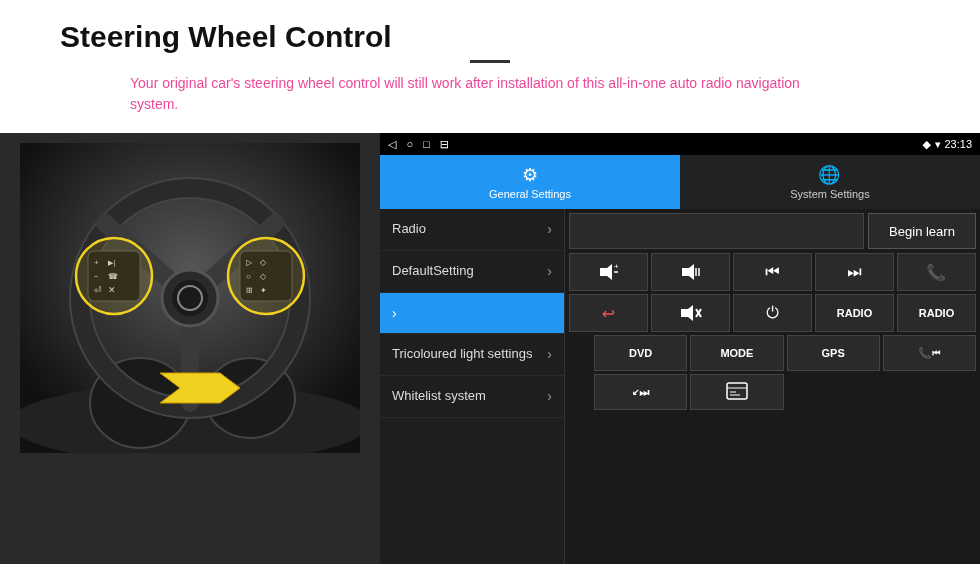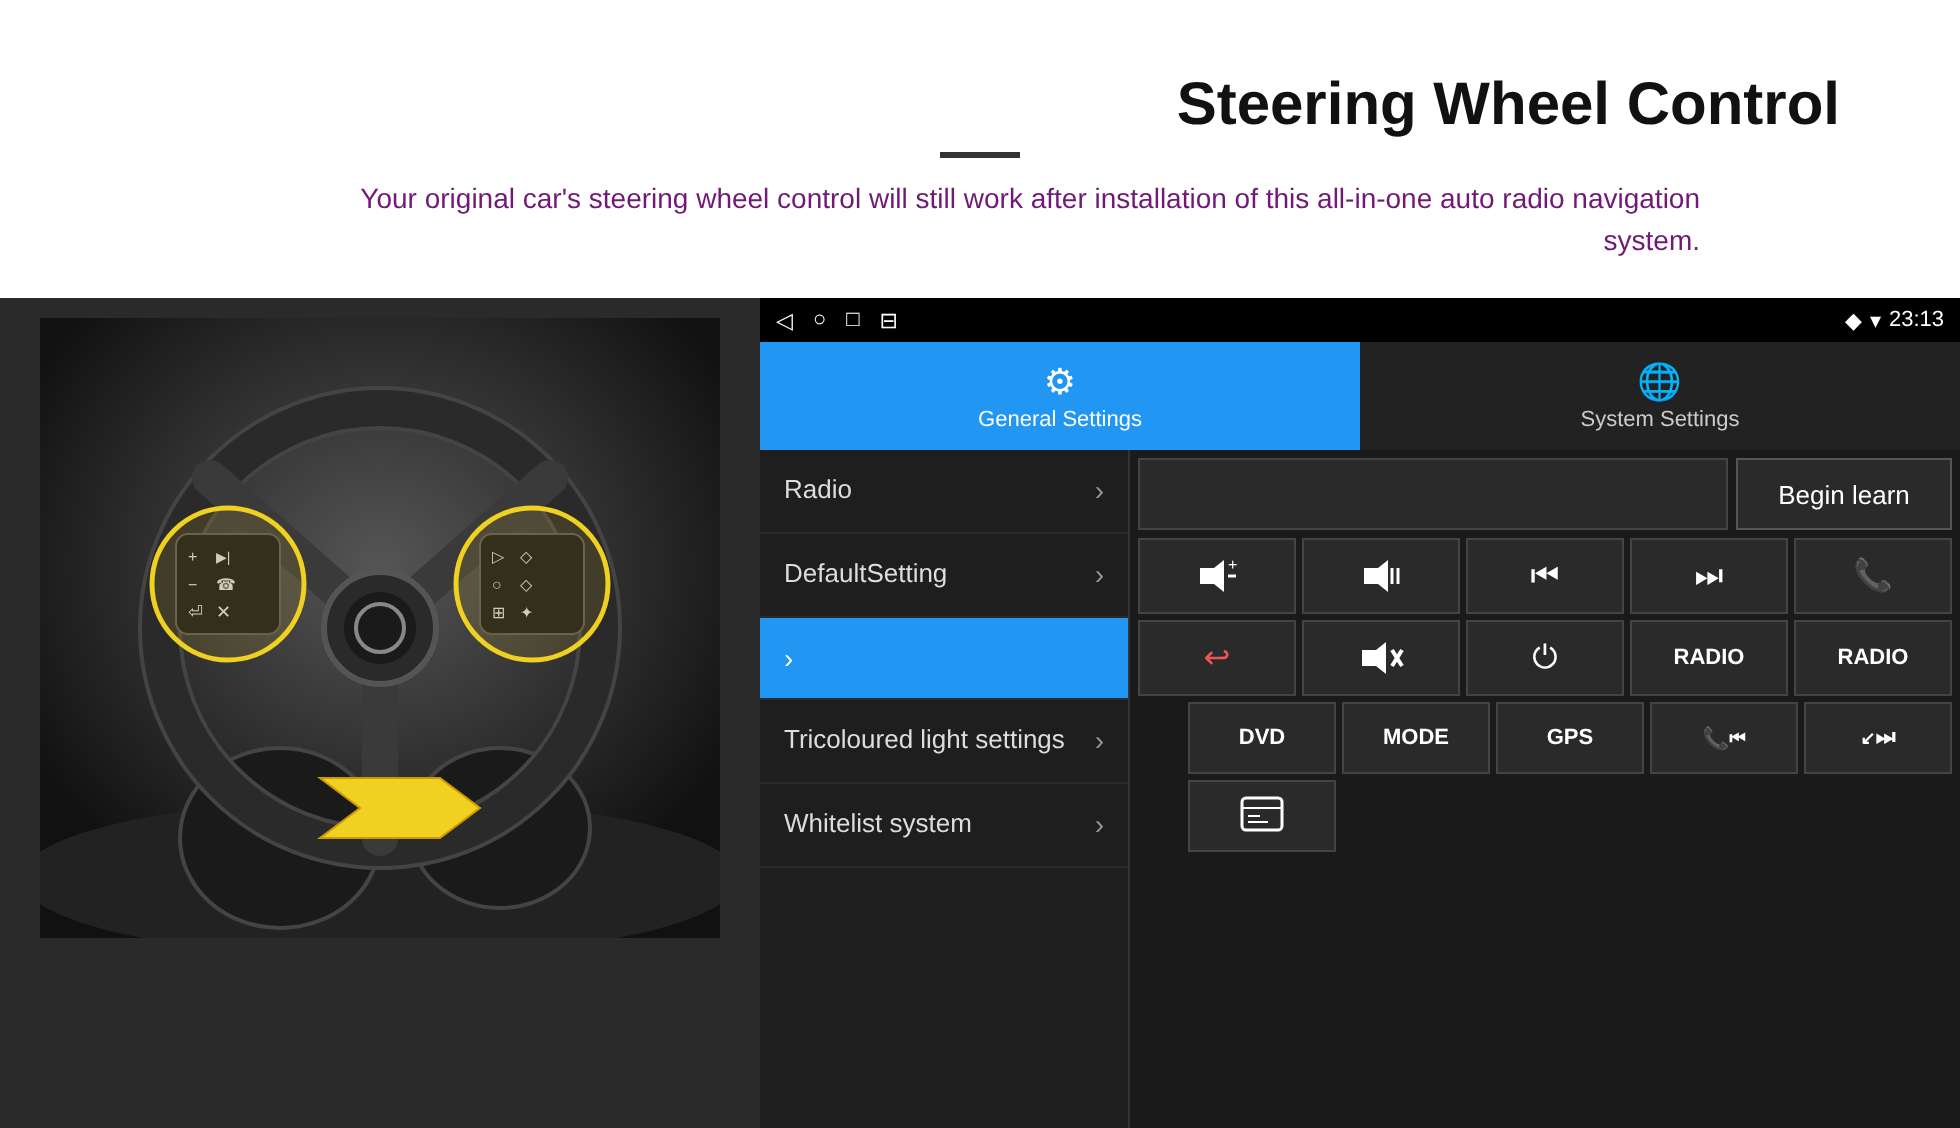--- a/index.html
+++ b/index.html
@@ -13,42 +13,42 @@
 
     .page-container {
       width: 980px;
       height: 564px;
       display: flex;
       flex-direction: column;
       align-items: center;
     }
 
     .header-section {
-      text-align: right;
-      padding: 36px 60px 10px;
+      text-align: left;
+      padding: 20px 60px 10px;
       width: 100%;
     }
 
     .page-title {
       font-size: 30px;
       font-weight: 900;
       color: #111;
       margin-bottom: 6px;
     }
 
     .title-divider {
       width: 40px;
       height: 3px;
       background: #333;
       margin: 0 auto 10px;
     }
 
     .page-subtitle {
       font-size: 14px;
-      color: #701a75;
+      color: #ec4899;
       line-height: 1.5;
       max-width: 720px;
       margin: 0 auto;
     }
 
     .content-row {
       display: flex;
       width: 100%;
       flex: 1;
       margin-top: 8px;
@@ -225,21 +225,21 @@
     }
 
     .ctrl-btn.text-btn {
       font-size: 11px;
       font-weight: bold;
     }
 
     
     .bottom-grid {
       display: grid;
-      grid-template-columns: repeat(5, 1fr);
+      grid-template-columns: repeat(4, 1fr);
       gap: 3px;
       margin-left: 25px;
     }
 
     .ctrl-btn-sm {
       background: #2a2a2a;
       border: 1px solid #444;
       color: #fff;
       height: 36px;
       display: flex;

